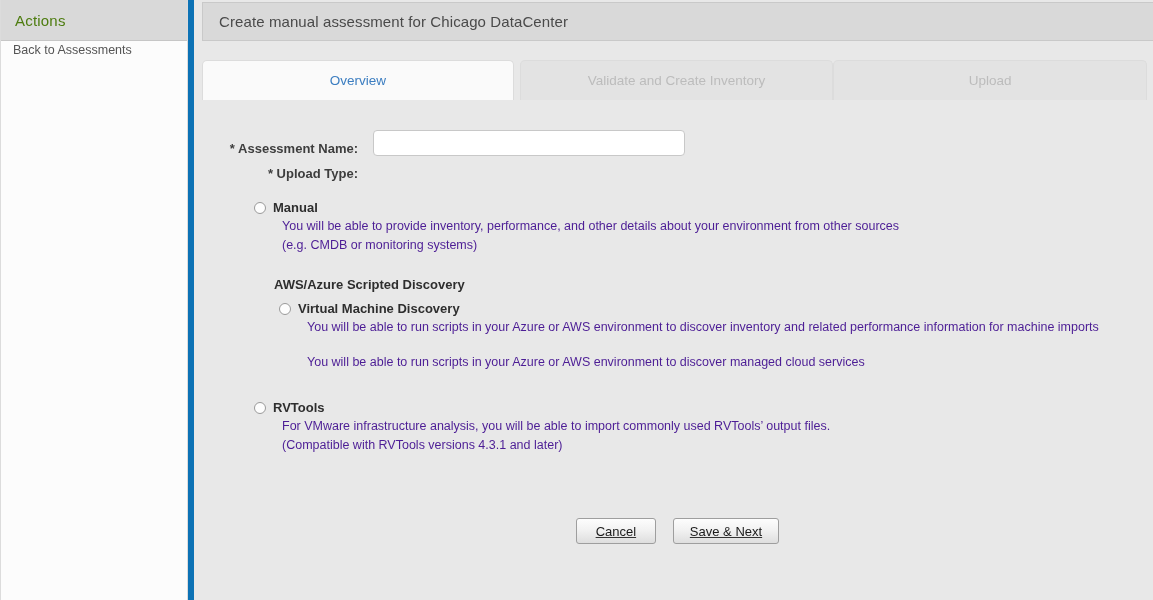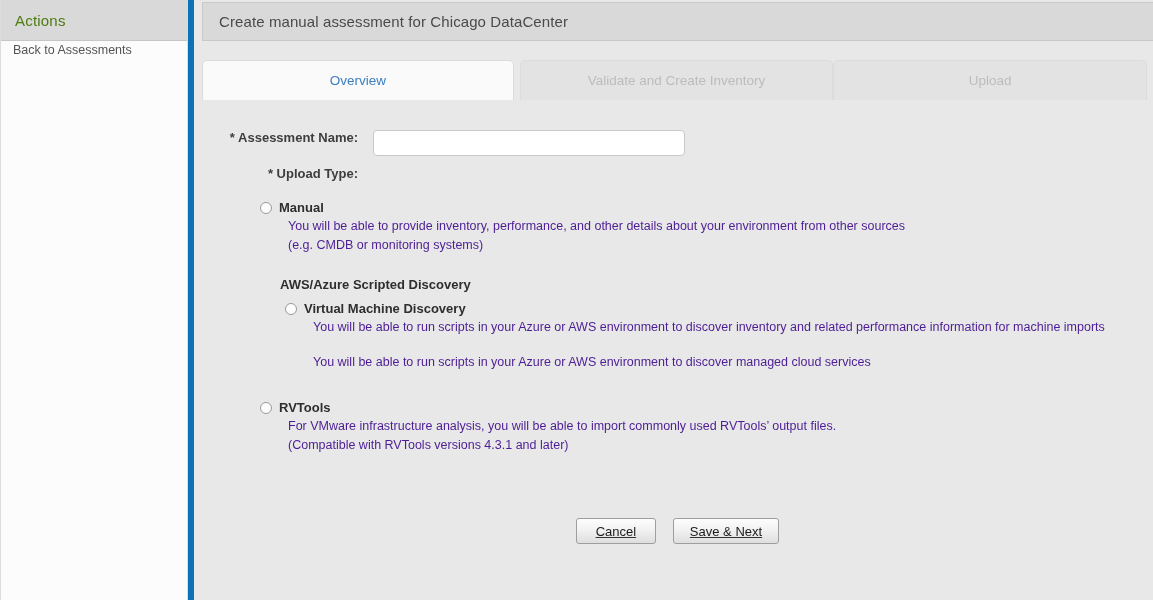--- a/index.html
+++ b/index.html
@@ -145,21 +145,21 @@
     top: 100px;
     right: 0;
     bottom: 0;
     background: #e8e8e8;
   }
   .field-row {
     position: absolute;
     left: 16px;
     top: 30px;
     display: flex;
-    align-items: flex-start;
+    align-items: flex-end;
   }
   .field-label {
     font-weight: bold;
     font-size: 13px;
     color: #3d3d3d;
     width: 155px;
     text-align: right;
     padding-right: 15px;
     box-sizing: border-box;
   }
@@ -184,21 +184,21 @@
     text-align: right;
     padding-right: 15px;
     box-sizing: border-box;
     font-weight: bold;
     font-size: 13px;
     color: #3d3d3d;
   }
 
   .options {
     position: absolute;
-    left: 58px;
+    left: 52px;
     top: 100px;
     right: 10px;
   }
   .option {
     margin-bottom: 2px;
   }
   .option-head {
     display: flex;
     align-items: center;
     cursor: pointer;

